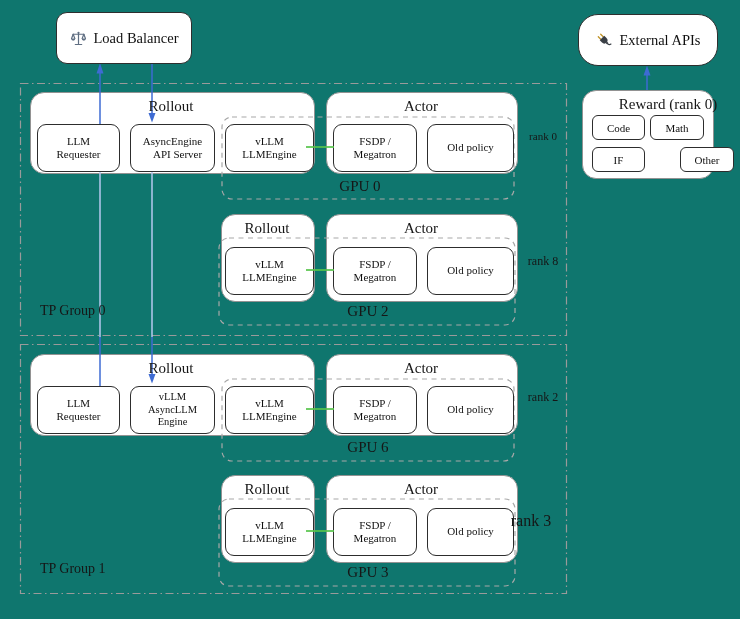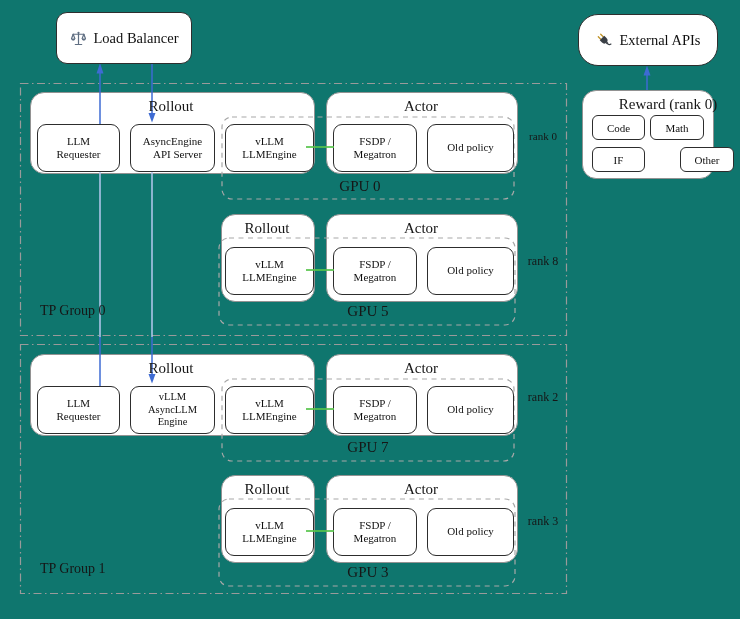--- a/index.html
+++ b/index.html
@@ -124,28 +124,28 @@
   <div class="lbl" style="left:171px;top:106px;">Rollout</div>
   <div class="lbl" style="left:421px;top:106px;">Actor</div>
   <div class="lbl" style="left:267px;top:228px;">Rollout</div>
   <div class="lbl" style="left:421px;top:228px;">Actor</div>
   <div class="lbl" style="left:171px;top:368px;">Rollout</div>
   <div class="lbl" style="left:421px;top:368px;">Actor</div>
   <div class="lbl" style="left:267px;top:489px;">Rollout</div>
   <div class="lbl" style="left:421px;top:489px;">Actor</div>
 
   <div class="lbl" style="left:360px;top:186px;">GPU 0</div>
-  <div class="lbl" style="left:368px;top:311px;">GPU 5</div>
-  <div class="lbl" style="left:368px;top:447px;">GPU 7</div>
+  <div class="lbl" style="left:368px;top:311px;">GPU 2</div>
+  <div class="lbl" style="left:368px;top:447px;">GPU 6</div>
   <div class="lbl" style="left:368px;top:572px;">GPU 3</div>
 
   <div class="lbl" style="left:543px;top:136px;font-size:11px;">rank 0</div>
   <div class="lbl" style="left:543px;top:261px;font-size:12px;">rank 8</div>
   <div class="lbl" style="left:543px;top:397px;font-size:12px;">rank 2</div>
-  <div class="lbl" style="left:543px;top:521px;font-size:12px;">rank 3</div>
+  <div class="lbl" style="left:531px;top:521px;font-size:16px;">rank 3</div>
 
   <div class="lbl-left" style="left:40px;top:311px;">TP Group 0</div>
   <div class="lbl-left" style="left:40px;top:569px;">TP Group 1</div>
 
   <div class="node" style="left:37px;top:124px;width:81px;height:46px;">LLM
 Requester</div>
   <div class="node" style="left:130px;top:124px;width:83px;height:46px;text-align:right;">AsyncEngine
 API Server</div>
   <div class="node" style="left:225px;top:124px;width:87px;height:46px;">vLLM
 LLMEngine</div>

